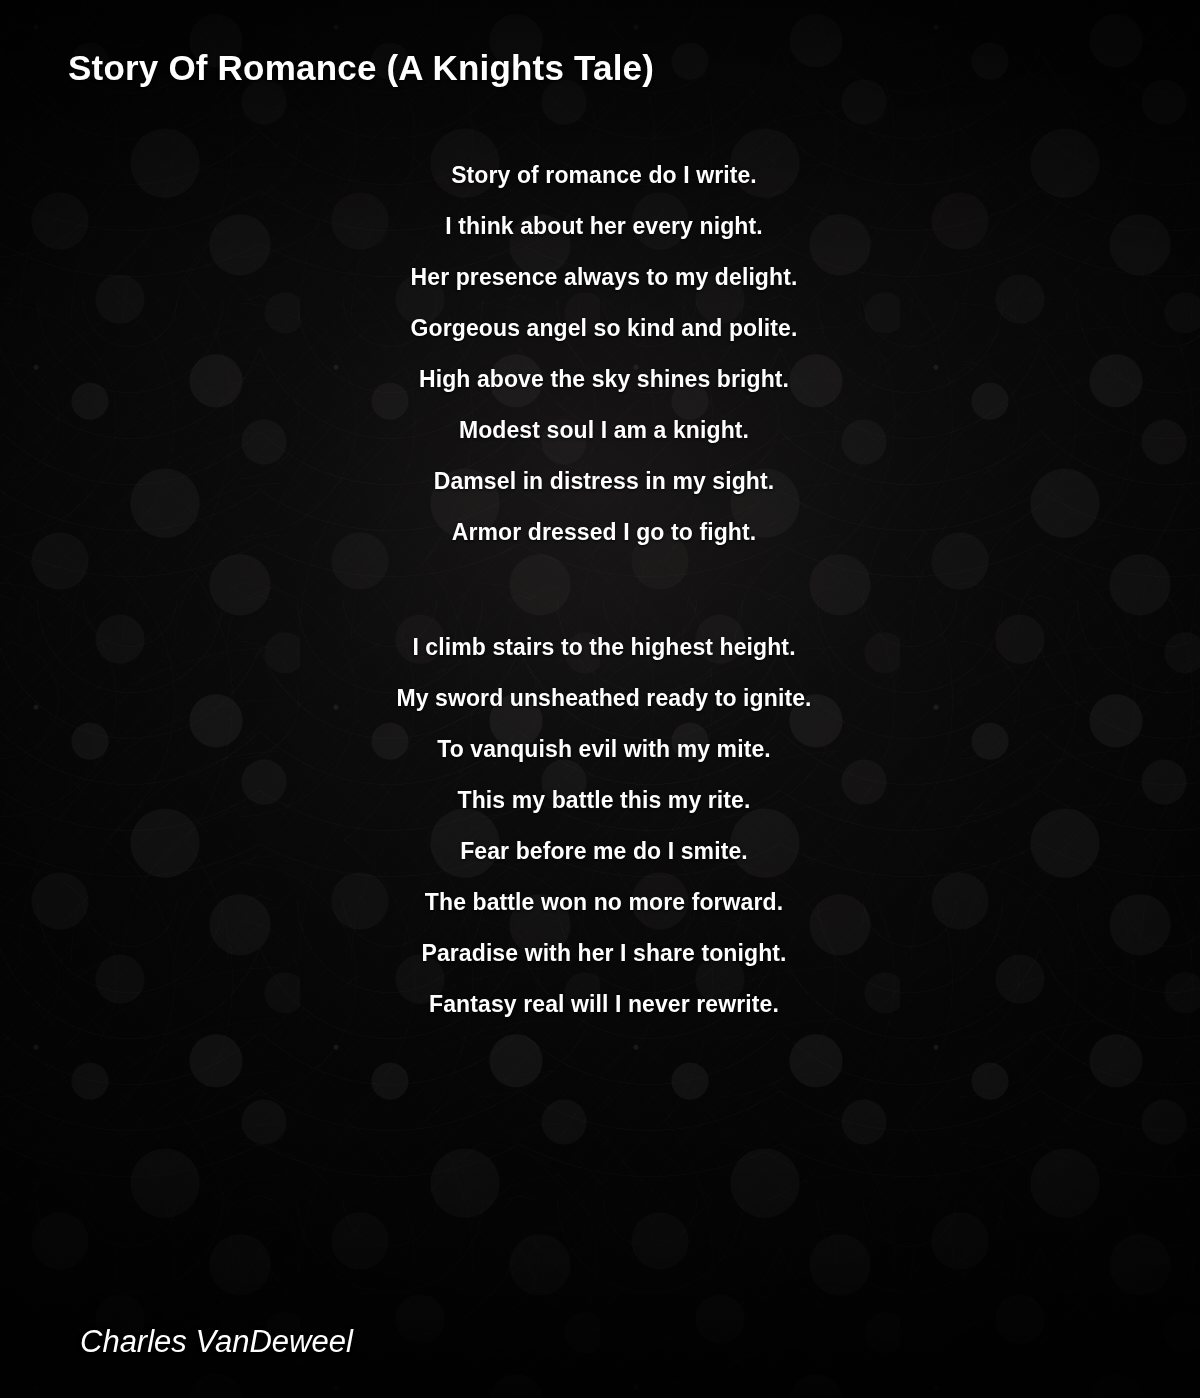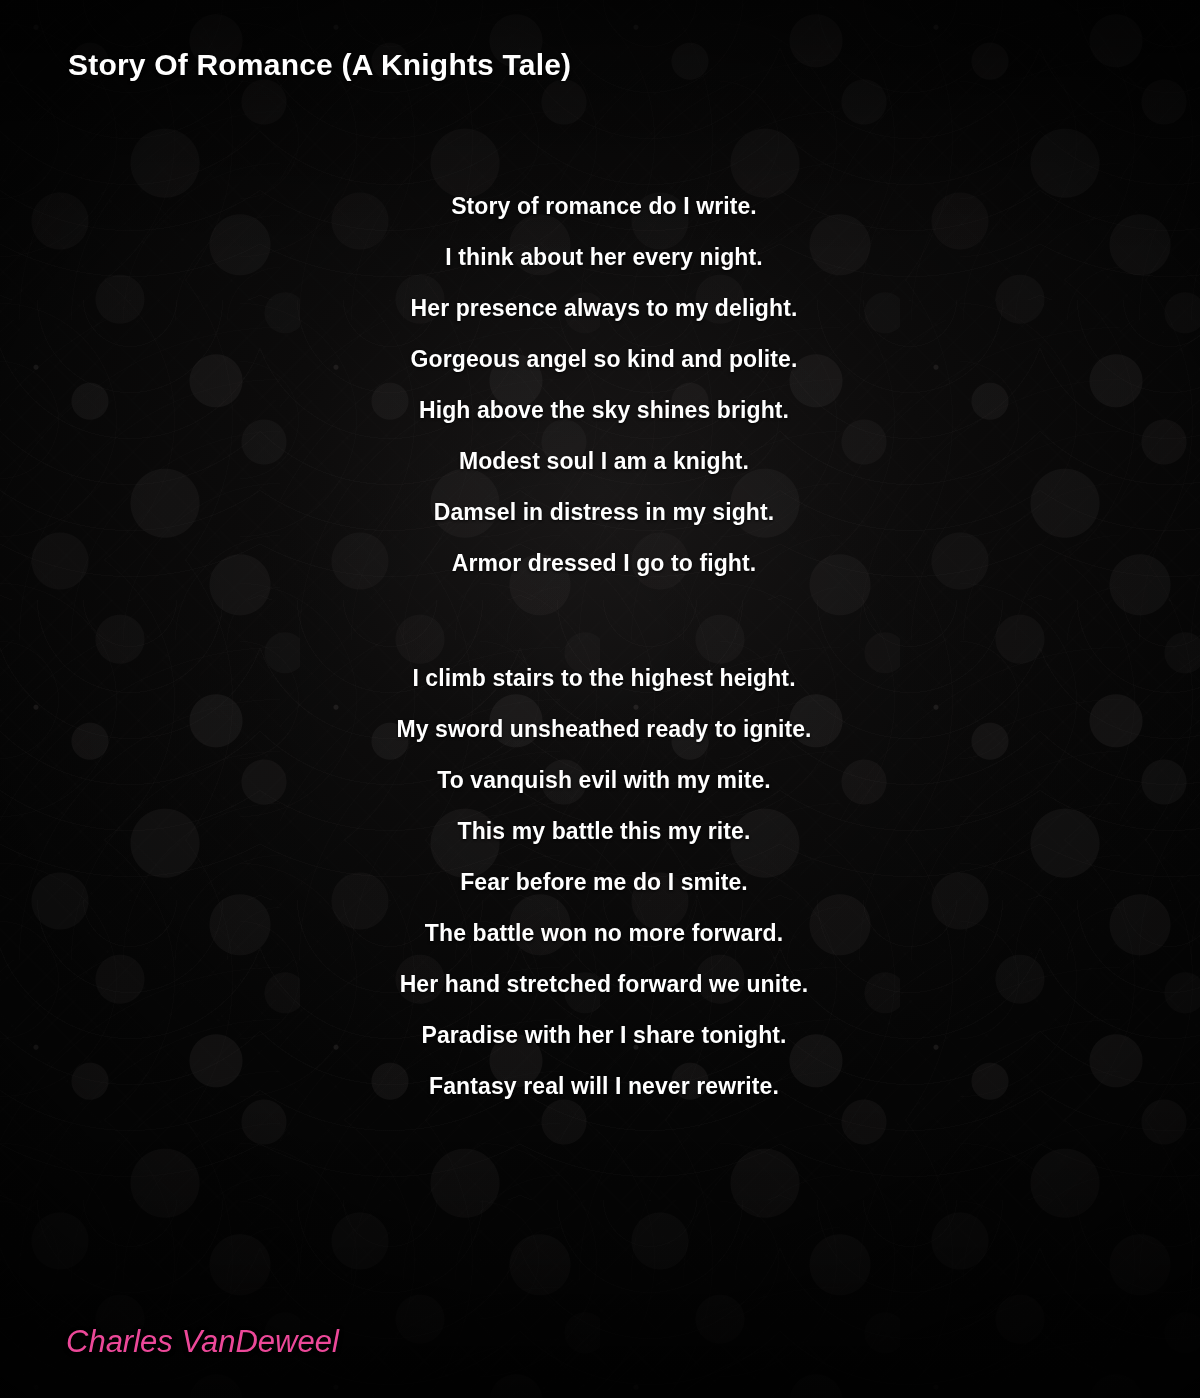--- a/index.html
+++ b/index.html
@@ -66,45 +66,45 @@
   }
 
   
   .content {
     position: relative;
     z-index: 5;
     padding: 48px 60px 0 68px;
   }
   .poem-title {
     color: #ffffff;
-    font-size: 30px;
+    font-size: 35px;
     font-weight: bold;
     letter-spacing: 0.2px;
-    margin: 0 0 99px 0;
+    margin: 0 0 62px 0;
     text-shadow: 0 1px 3px rgba(0,0,0,0.9);
   }
   .stanza {
     margin: 0 0 64px 0;
     text-align: center;
   }
   .poem-line {
     color: #ffffff;
     font-size: 23px;
     font-weight: bold;
     line-height: 51px;
     letter-spacing: 0.1px;
     white-space: pre;
     text-shadow: 0 1px 3px rgba(0,0,0,0.9);
   }
   .author {
     position: absolute;
-    left: 66px;
+    left: 80px;
     bottom: 38px;
     z-index: 6;
-    color: #ec4899;
+    color: #ffffff;
     font-size: 31px;
     font-style: italic;
     font-weight: normal;
     text-shadow: 0 1px 4px rgba(0,0,0,0.95);
   }
 </style>
 </head>
 <body>
 
 <div class="poem-page">
@@ -130,21 +130,20 @@
       <div class="poem-line">Armor dressed I go to fight.</div>
     </div>
 
     <div class="stanza">
       <div class="poem-line">I climb stairs to the highest height.</div>
       <div class="poem-line">My sword unsheathed ready to ignite.</div>
       <div class="poem-line">To vanquish evil with my mite.</div>
       <div class="poem-line">This my battle this my rite.</div>
       <div class="poem-line">Fear before me do I smite.</div>
       <div class="poem-line">The battle won no more forward.</div>
-      <div class="poem-line">Her hand stretched forward we unite.</div>
       <div class="poem-line">Paradise with her I share tonight.</div>
       <div class="poem-line">Fantasy real will I never rewrite.</div>
     </div>
   </div>
 
   <div class="author">Charles VanDeweel</div>
 
 </div>
 
 </body></html>

